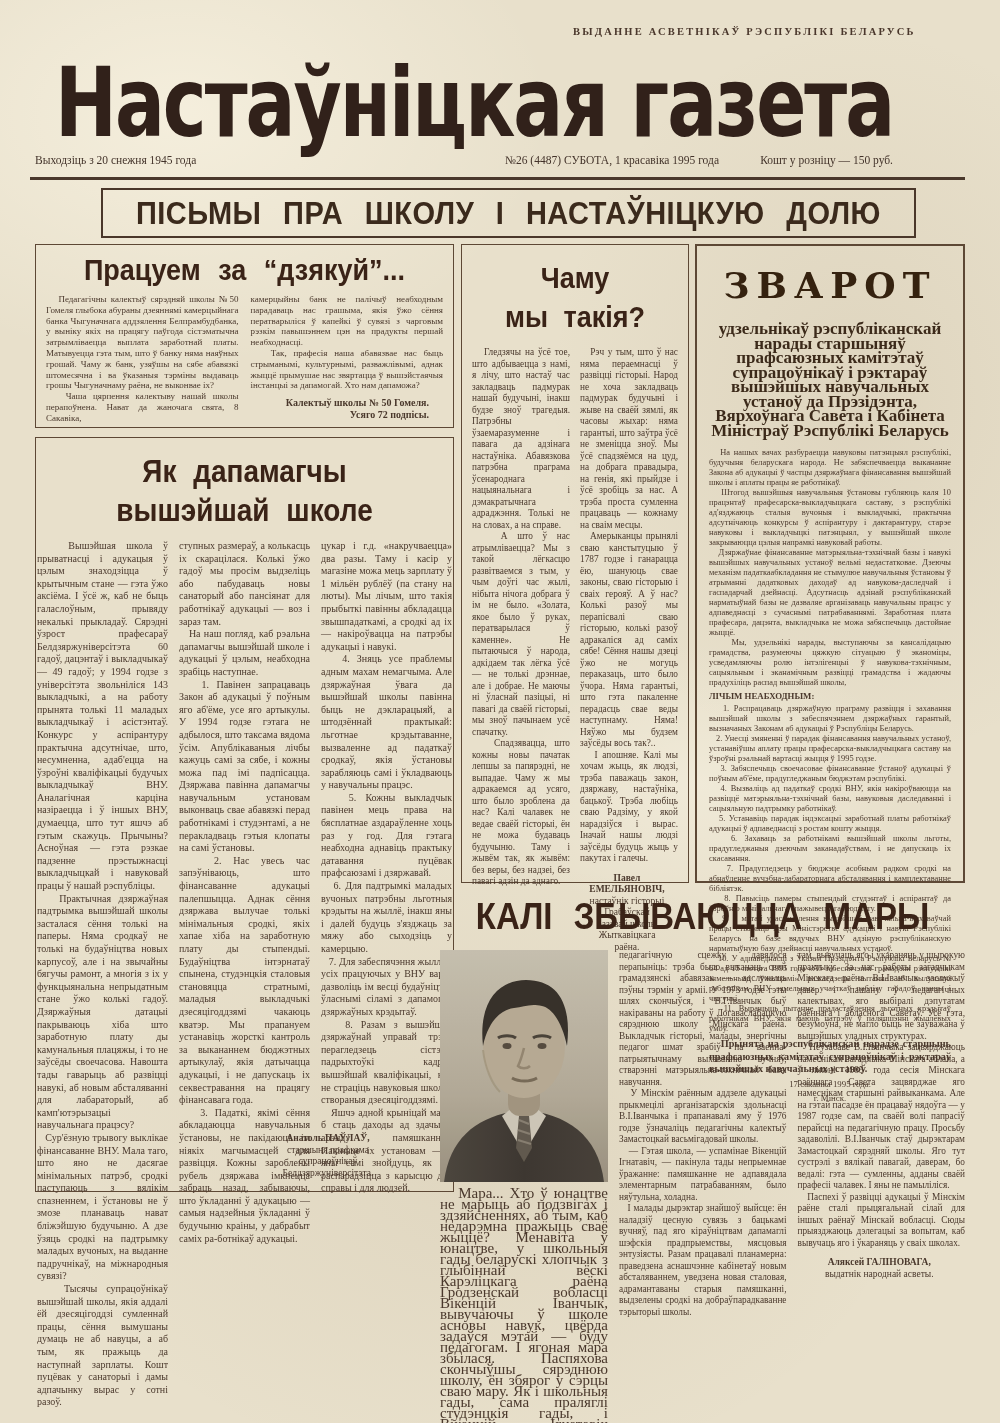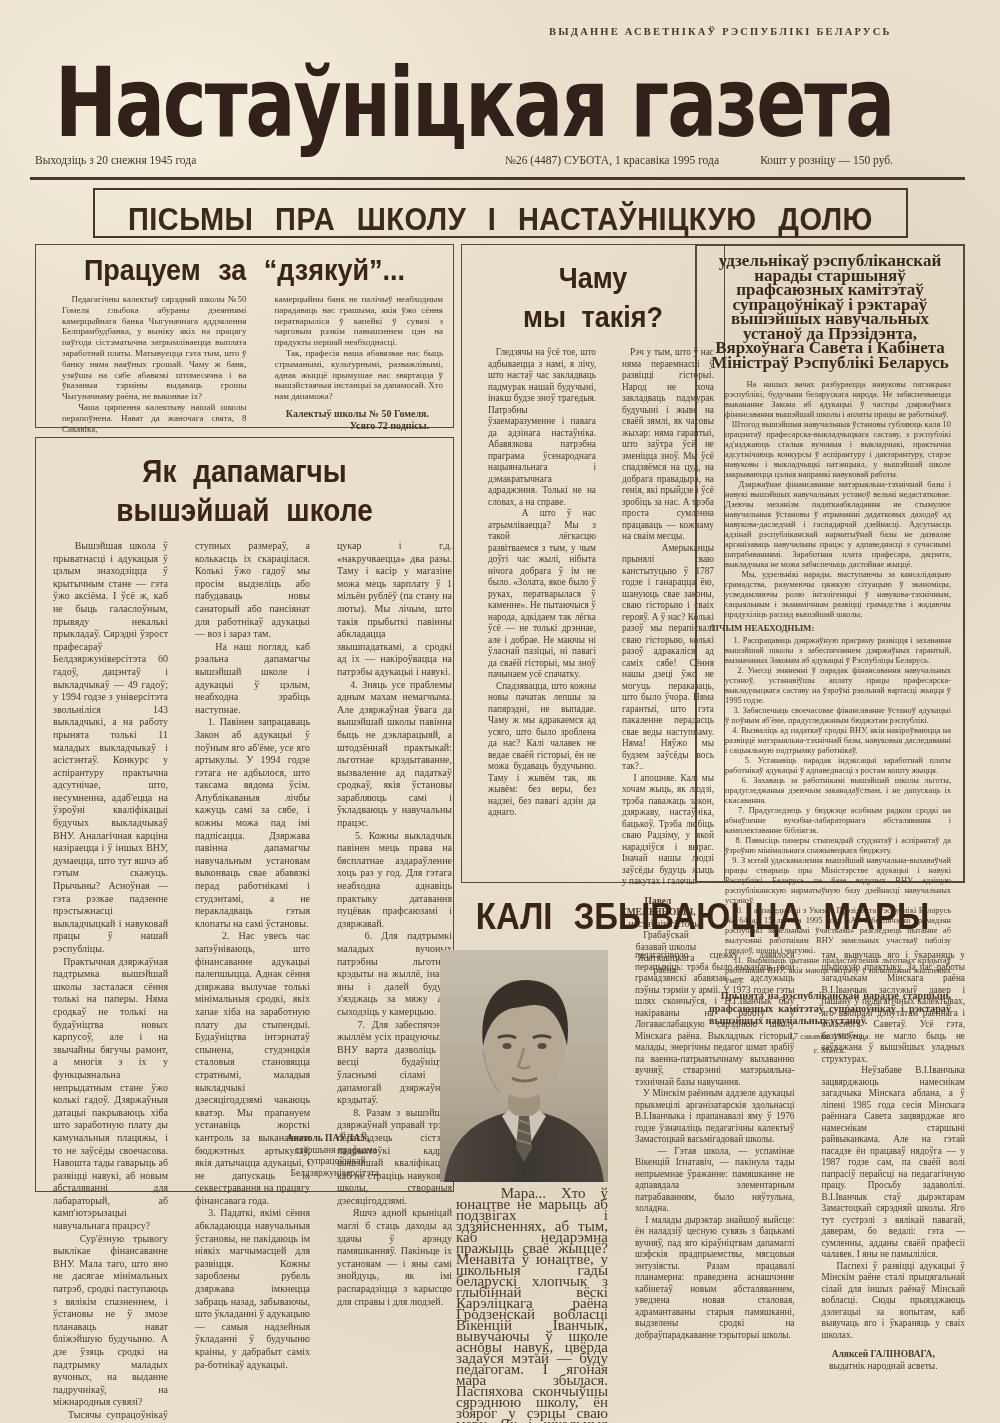--- a/index.html
+++ b/index.html
@@ -6,47 +6,47 @@
   body{width:1000px;height:1423px;position:relative;overflow:hidden;
     font-family:"Liberation Serif",serif;color:#4a382c;
     background:
       radial-gradient(ellipse 620px 420px at 18% 8%, rgba(255,250,235,.55), transparent 60%),
       radial-gradient(ellipse 520px 620px at 86% 28%, rgba(125,98,62,.09), transparent 60%),
       radial-gradient(ellipse 720px 520px at 48% 82%, rgba(125,98,62,.08), transparent 60%),
       radial-gradient(ellipse 300px 200px at 70% 55%, rgba(255,252,240,.35), transparent 70%),
       #e8e0cb;}
   .abs{position:absolute;}
   
-  .edition{top:26px;left:549px;font-size:10.5px;font-weight:bold;letter-spacing:2.2px;color:#4a372c;}
+  .edition{top:26px;left:573px;font-size:10.5px;font-weight:bold;letter-spacing:2.2px;color:#4a372c;}
   .masthead{top:46px;left:55px;width:900px;font-family:"DejaVu Sans",sans-serif;font-weight:bold;
     font-size:74px;letter-spacing:-2px;white-space:nowrap;color:#31211a;
     transform:scaleY(1.3);transform-origin:top left;}
   .dateline{top:154px;font-size:11.5px;color:#43332a;white-space:nowrap;}
   .dl-left{left:35px;}
   .dl-center{left:505px;}
   .dl-right{right:107px;}
   .toprule{top:177px;left:30px;width:935px;height:3px;background:#4a382c;}
-  .main-headline-box{top:188px;left:93px;width:811px;height:46px;border:2.5px solid #4a372a;
-    display:flex;align-items:flex-end;justify-content:center;}
+  .main-headline-box{top:188px;left:101px;width:811px;height:46px;border:2.5px solid #4a372a;
+    display:flex;align-items:center;justify-content:center;}
   .main-headline-box span{font-family:"Liberation Sans",sans-serif;font-weight:bold;font-size:29px;
     color:#3b2a1c;word-spacing:13px;letter-spacing:.5px;transform:scaleY(1.08);}
   
   .box{border:1.8px solid #5d4835;box-sizing:border-box;}
   .box-dziakuj{top:244px;left:35px;width:419px;height:184px;padding:6px 10px;}
   .box-help{top:437px;left:35px;width:419px;height:755px;padding:8px 1px;}
-  .box-why{top:244px;left:461px;width:264px;height:639px;padding:6px 10px;}
+  .box-why{top:244px;left:461px;width:228px;height:639px;padding:6px 10px;}
   .box-zvarot{top:244px;left:695px;width:270px;height:639px;border-width:2.5px;padding:8px 12px;}
   h2,h3{margin:0;font-family:"Liberation Sans",sans-serif;color:#3a2317;text-align:center;}
   .h-dziakuj{font-size:27px;word-spacing:10px;margin:4px 0 8px;transform:scaleY(1.1);}
   .h-help{font-size:28px;word-spacing:9px;line-height:1.25;margin:10px 0 14px;transform:scaleY(1.1);}
   .h-why{font-size:27px;word-spacing:8px;line-height:1.3;margin:12px 0 14px;transform:scaleY(1.1);}
   .h-zvarot{font-family:"DejaVu Serif",serif;font-size:36px;letter-spacing:7px;margin:10px 0 16px;color:#35220f;}
   .cols{display:flex;gap:12px;}
   .col{flex:1;text-align:justify;}
-  .paras{white-space:pre-line;margin-left:16px;}
+  .paras{white-space:pre-line;}
   .t9{font-size:9px;line-height:10.8px;}
   .t93{font-size:9.3px;line-height:11.5px;}
   .t10{font-size:10px;line-height:12.6px;}
   .sig{margin-top:6px;text-align:right;font-size:10px;line-height:12px;padding-right:14px;}
   .sig .b{font-weight:bold;}
   .byline{text-align:center;font-size:9.5px;line-height:11.5px;margin-top:8px;padding-right:4px;}
   .byline .b{font-weight:bold;}
   .help-byline{right:26px;bottom:12px;width:190px;}
   
   .zv-sub{font-weight:bold;font-size:17px;line-height:14.5px;text-align:center;margin:0 2px 10px;color:#3c2a1a;}
@@ -149,20 +149,21 @@
           <div class="b">Павел ЕМЕЛЬЯНОВІЧ,</div>
           <div class="paras">настаўнік гісторыі Грабаўскай
 базавай школы Жыткавіцкага
 раёна.</div>
         </div>
       </div>
     </div>
   </section>
 
   <section class="abs box box-zvarot">
+    <h2 class="h-zvarot">ЗВАРОТ</h2>
     <div class="zv-sub">удзельнікаў рэспубліканскай нарады старшыняў прафсаюзных камітэтаў супрацоўнікаў і рэктараў вышэйшых навучальных устаноў да Прэзідэнта, Вярхоўнага Савета і Кабінета Міністраў Рэспублікі Беларусь</div>
     <div class="zv-body paras">&nbsp;&nbsp;&nbsp;На нашых вачах разбураецца навуковы патэнцыял рэспублікі, будучыня беларускага народа. Не забяспечваецца выкананне Закона аб адукацыі ў частцы дзяржаўнага фінансавання вышэйшай школы і аплаты працы яе работнікаў.
 &nbsp;&nbsp;&nbsp;Штогод вышэйшыя навучальныя ўстановы губляюць каля 10 працэнтаў прафесарска-выкладчыцкага саставу, з рэспублікі ад'язджаюць сталыя вучоныя і выкладчыкі, практычна адсутнічаюць конкурсы ў аспірантуру і дактарантуру, старэе навуковы і выкладчыцкі патэнцыял, у вышэйшай школе закрываюцца цэлыя напрамкі навуковай работы.
 &nbsp;&nbsp;&nbsp;Дзяржаўнае фінансаванне матэрыяльна-тэхнічнай базы і навукі вышэйшых навучальных устаноў вельмі недастатковае. Дзеючы механізм падаткаабкладання не стымулюе навучальныя ўстановы ў атрыманні дадатковых даходаў ад навукова-даследчай і гаспадарчай дзейнасці. Адсутнасць адзінай рэспубліканскай нарматыўнай базы не дазваляе арганізаваць навучальны працэс у адпаведнасці з сучаснымі патрабаваннямі. Заработная плата прафесара, дацэнта, выкладчыка не можа забяспечыць дастойнае жыццё.
 &nbsp;&nbsp;&nbsp;Мы, удзельнікі нарады, выступаючы за кансалідацыю грамадства, разумеючы цяжкую сітуацыю ў эканоміцы, усведамляючы ролю інтэлігенцыі ў навукова-тэхнічным, сацыяльным і эканамічным развіцці грамадства і жадаючы прадухіліць распад вышэйшай школы,</div>
     <div class="zv-licym">ЛІЧЫМ НЕАБХОДНЫМ:</div>
     <div class="zv-body paras">&nbsp;&nbsp;&nbsp;1. Распрацаваць дзяржаўную праграму развіцця і захавання вышэйшай школы з забеспячэннем дзяржаўных гарантый, вызначаных Законам аб адукацыі ў Рэспубліцы Беларусь.
 &nbsp;&nbsp;&nbsp;2. Унесці змяненні ў парадак фінансавання навучальных устаноў, устанавіўшы аплату працы прафесарска-выкладчыцкага саставу на ўзроўні рэальнай вартасці жыцця ў 1995 годзе.
 &nbsp;&nbsp;&nbsp;3. Забяспечыць своечасовае фінансаванне ўстаноў адукацыі ў поўным аб'ёме, прадугледжаным бюджэтам рэспублікі.
 &nbsp;&nbsp;&nbsp;4. Вызваліць ад падаткаў сродкі ВНУ, якія накіроўваюцца на развіццё матэрыяльна-тэхнічнай базы, навуковыя даследаванні і сацыяльную падтрымку работнікаў.

